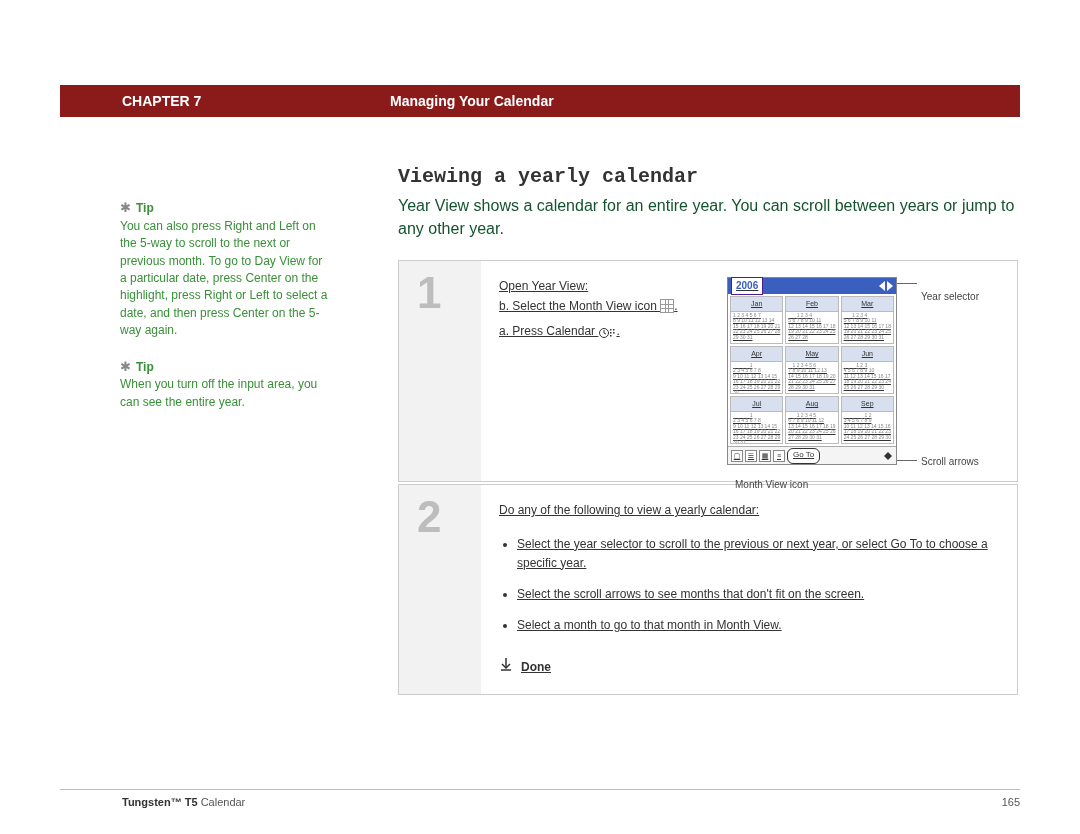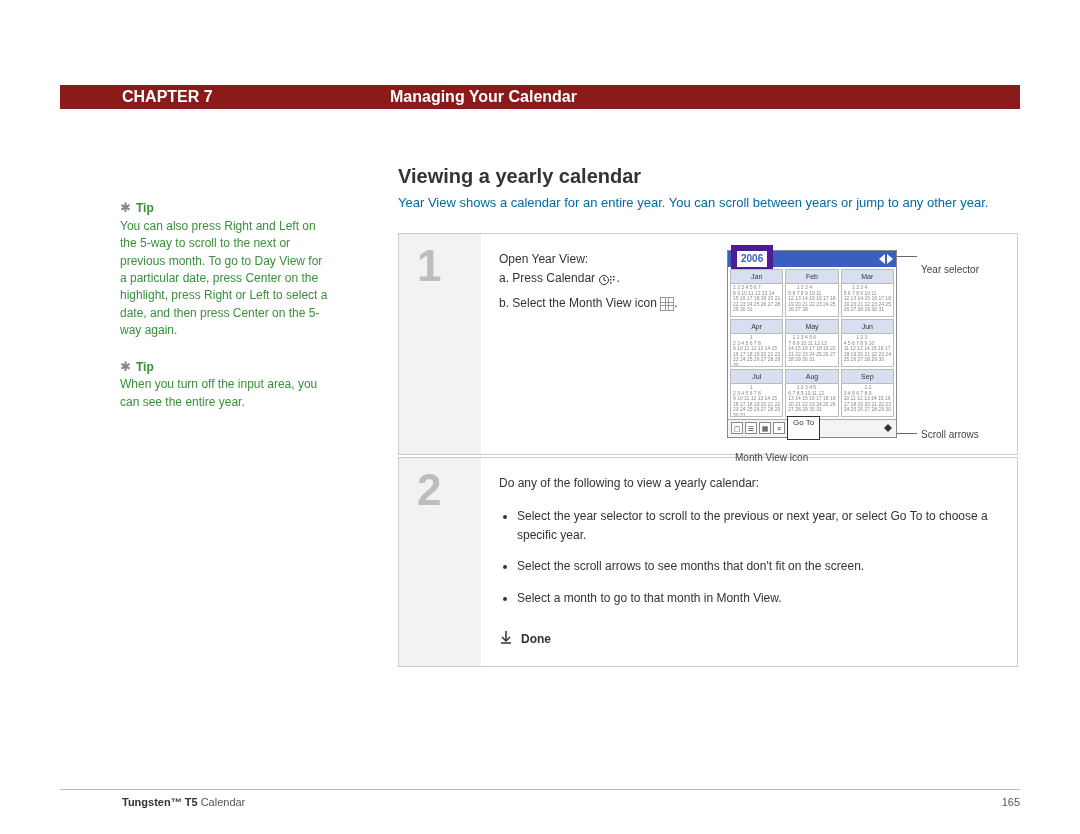--- a/index.html
+++ b/index.html
@@ -10,26 +10,26 @@
     background: #fff;
     width: 1080px;
     height: 834px;
     position: relative;
   }
   .header-bar {
     position: absolute;
     top: 85px;
     left: 60px;
     right: 60px;
-    height: 24px;
+    height: 32px;
     background: #8b1a1a;
     color: #fff;
     display: flex;
     align-items: center;
-    font-size: 16px;
+    font-size: 14px;
   }
   .header-chapter {
     font-weight: bold;
     padding-left: 62px;
     width: 330px;
   }
   .header-title {
     font-weight: bold;
   }
   .sidebar {
@@ -58,26 +58,27 @@
     position: absolute;
     left: 398px;
     top: 165px;
     width: 620px;
   }
   .main-heading {
     font-size: 20px;
     font-weight: bold;
     color: #333;
     margin-bottom: 6px;
+    font-family: Liberation Mono, monospace;
   }
   .main-intro {
-    font-size: 13px;
+    font-size: 16px;
     line-height: 1.45;
     margin-bottom: 20px;
-    color: #0369a1;
+    color: #14532d;
   }
   .step-row {
     display: flex;
     border: 1px solid #ccc;
     background: #f2f2f2;
     margin-bottom: 2px;
   }
   .step-num-cell {
     width: 82px;
     flex-shrink: 0;
@@ -89,20 +90,21 @@
     color: #bdbdbd;
     line-height: 1;
   }
   .step-body {
     flex: 1;
     background: #fff;
     padding: 16px 16px 16px 18px;
     font-size: 12px;
     line-height: 1.6;
     color: #333;
+    text-decoration: underline;
   }
   .step1-body {
     display: flex;
     gap: 18px;
   }
   .step1-text { flex: 0 0 210px; }
   .step1-fig { flex: 1; position: relative; }
   .step-list { list-style: none; padding-left: 0; }
   .step-list li { margin-bottom: 6px; }
   .inline-icon {
@@ -134,21 +136,21 @@
     background: #3a5fbf;
     height: 16px;
     padding: 0 3px;
   }
   .yv-year {
     background: #fff;
     color: #3a5fbf;
     font-weight: bold;
     font-size: 10px;
     padding: 0 4px;
-    border: 6px solid #4c1d95;
+    border: 1px solid #4c1d95;
   }
   .yv-arrows {
     display: flex;
     gap: 2px;
   }
   .tri-left, .tri-right {
     width: 0; height: 0;
     border-top: 5px solid transparent;
     border-bottom: 5px solid transparent;
   }
@@ -198,25 +200,25 @@
     border: 1px solid #888;
     background: #fff;
     width: 12px; height: 12px;
     font-size: 7px;
     display: inline-flex;
     align-items: center;
     justify-content: center;
   }
   .goto-btn {
     border: 1px solid #333;
-    border-radius: 0;
+    border-radius: 6px;
     background: #fff;
     font-size: 8px;
     padding: 0 5px;
-    height: 24px;
+    height: 16px;
     line-height: 12px;
   }
   .scroll-ind {
     width: 10px; height: 12px;
     display: flex; flex-direction: column;
     align-items: center; justify-content: center;
     gap: 0;
   }
   .tri-up, .tri-down {
     width: 0; height: 0;
@@ -283,38 +285,38 @@
   <div class="main-intro">Year View shows a calendar for an entire year. You can scroll between years or jump to any other year.</div>
 
   <div class="step-row">
     <div class="step-num-cell">
       <div class="step-num">1</div>
     </div>
     <div class="step-body step1-body">
       <div class="step1-text">
         <div>Open Year View:</div>
         <ul class="step-list">
+          <li>
+            <span>b.  Select the Month View icon </span>
+            <span class="inline-icon grid-icon"></span><span>.</span>
+          </li>
           <li>
             <span>a.  Press Calendar </span>
             <span class="inline-icon clock-icon">
               <svg viewBox="0 0 18 12">
                   <circle cx="6" cy="6" r="4.5" fill="none" stroke="#333" stroke-width="1"></circle>
                   <line x1="6" y1="6" x2="6" y2="3" stroke="#333" stroke-width="1"></line>
                   <line x1="6" y1="6" x2="8" y2="7" stroke="#333" stroke-width="1"></line>
                   <rect x="12" y="2" width="1.5" height="1.5" fill="#333"></rect>
                   <rect x="15" y="2" width="1.5" height="1.5" fill="#333"></rect>
                   <rect x="12" y="5" width="1.5" height="1.5" fill="#333"></rect>
                   <rect x="15" y="5" width="1.5" height="1.5" fill="#333"></rect>
                   <rect x="12" y="8" width="1.5" height="1.5" fill="#333"></rect>
                 </svg>
             </span><span>.</span>
-          </li>
-          <li>
-            <span>b.  Select the Month View icon </span>
-            <span class="inline-icon grid-icon"></span><span>.</span>
           </li>
         </ul>
       </div>
       <div class="step1-fig">
         <div class="yearview">
           <div class="yv-header">
             <span class="yv-year">2006</span>
             <span class="yv-arrows">
               <span class="tri-left"></span>
               <span class="tri-right"></span>

